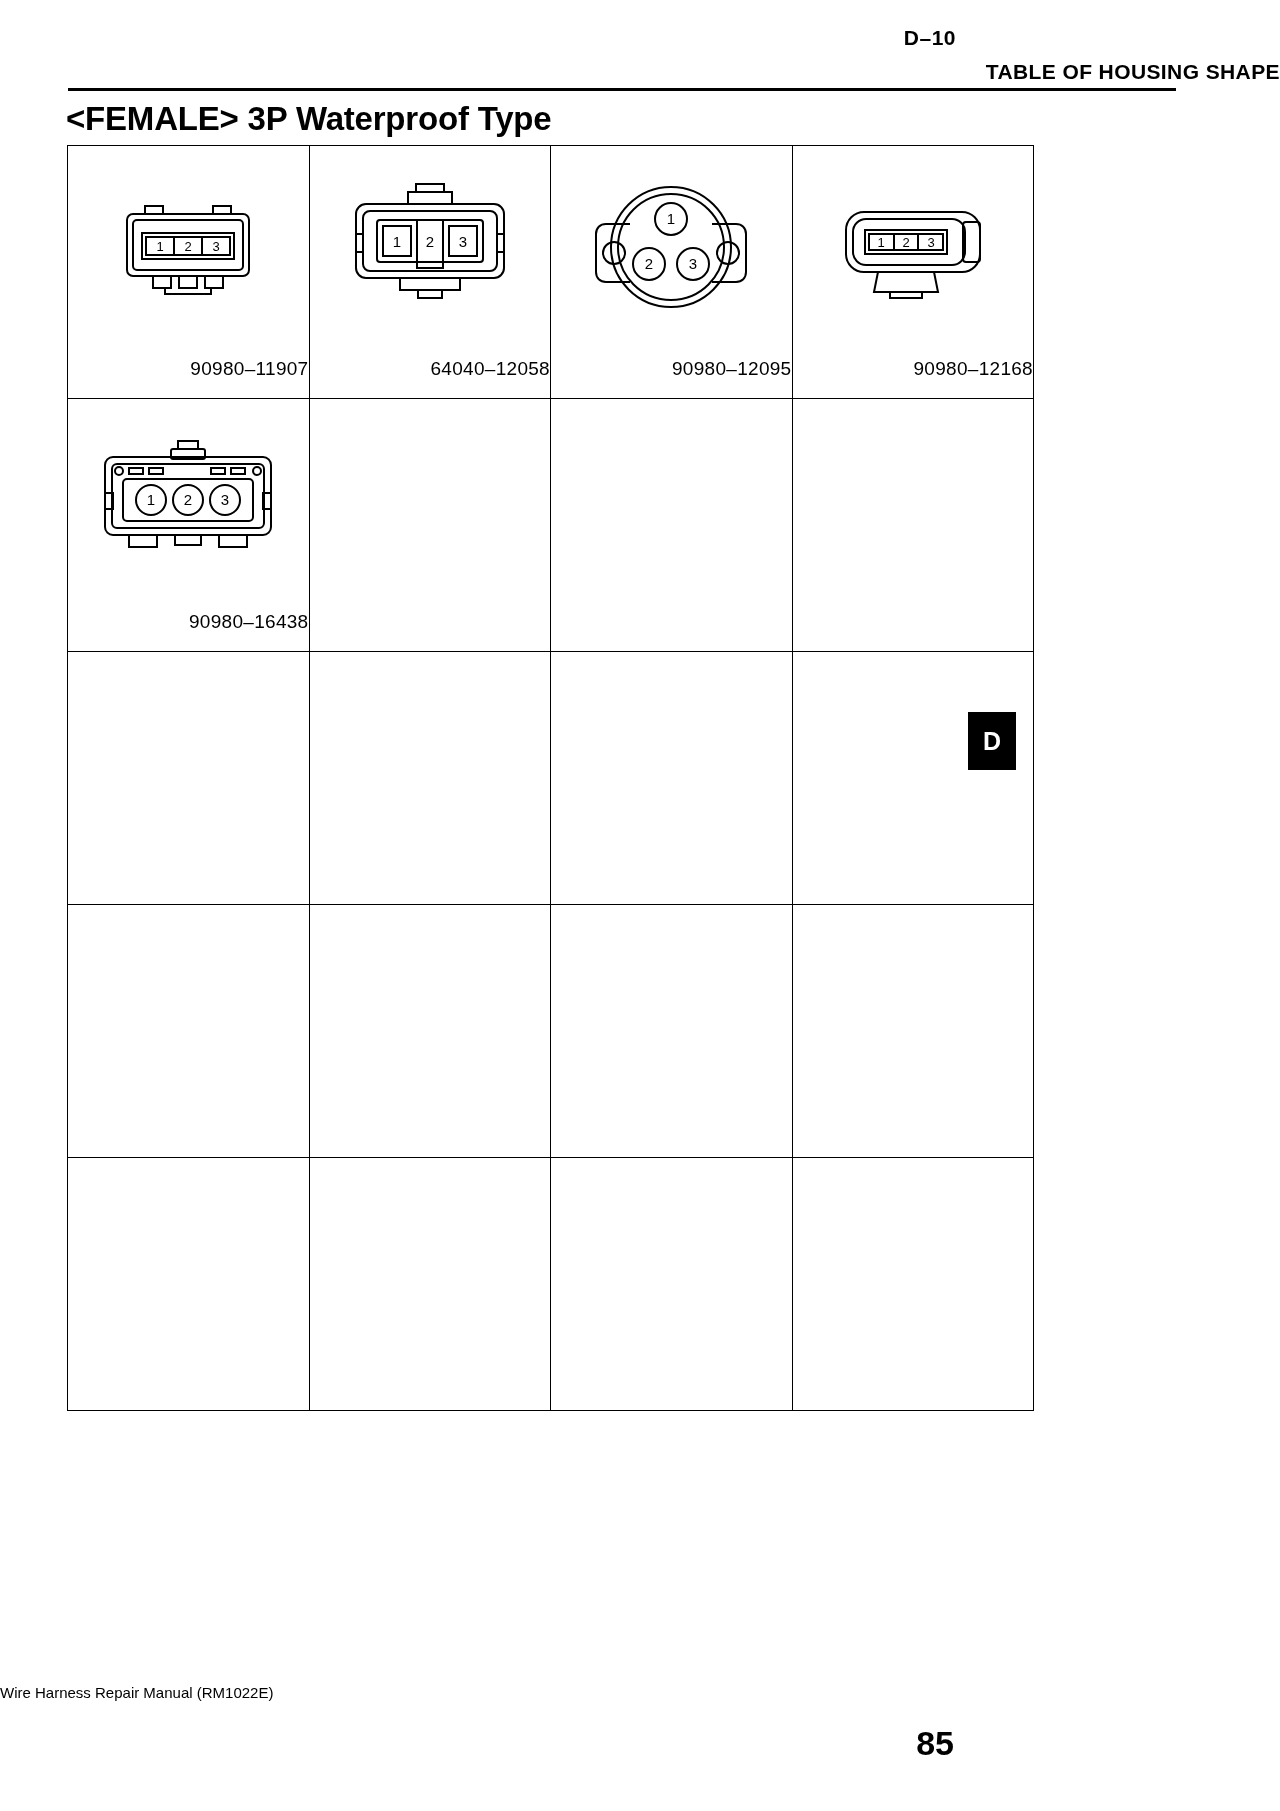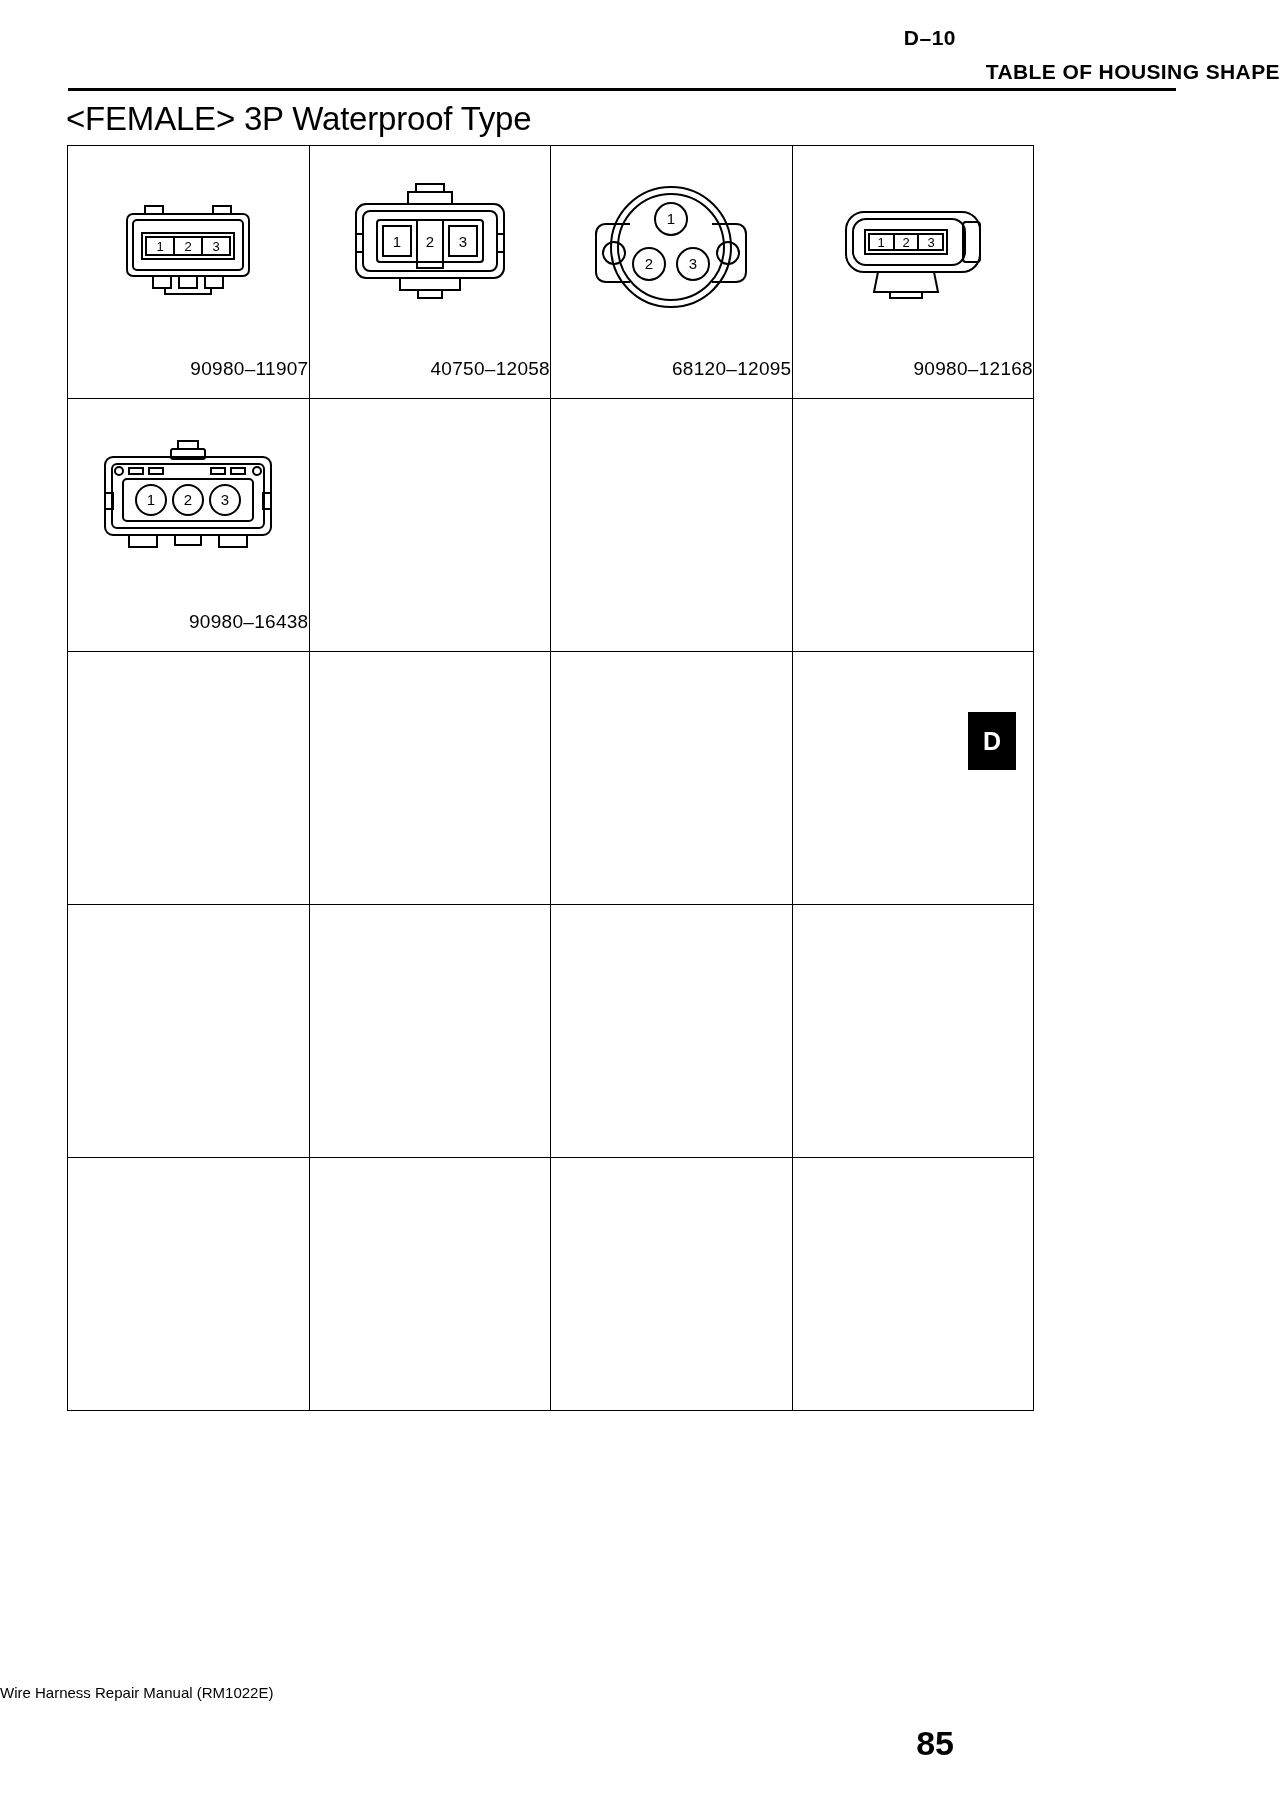--- a/index.html
+++ b/index.html
@@ -49,21 +49,21 @@
     width: 1108px;
     height: 3px;
     background: #000;
   }
 
   .doc-title {
     position: absolute;
     left: 66px;
     top: 100px;
     font-size: 33px;
-    font-weight: normal;
+    font-weight: bold;
     letter-spacing: -0.2px;
   }
 
   
   .grid {
     position: absolute;
     left: 67px;
     top: 145px;
     width: 962px;
     border-collapse: collapse;
@@ -198,21 +198,21 @@
                 <rect x="26" y="60" width="7" height="18"></rect>
                 <rect x="167" y="60" width="7" height="18"></rect>
               </g>
               <g font-family="Liberation Sans, sans-serif" font-size="15" text-anchor="middle" fill="#000">
                 <text x="67" y="73">1</text>
                 <text x="100" y="73">2</text>
                 <text x="133" y="73">3</text>
               </g>
             </svg>
           </div>
-          <div class="part-no">40750–12058</div>
+          <div class="part-no">64040–12058</div>
         </div>
       </td>
 
       <td>
         <div class="cell-inner">
           <div class="art">
             <svg width="230" height="150" viewBox="0 0 230 150">
               <g fill="none" stroke="#000" stroke-width="2">
                 <path d="M40 60 L40 98 C40 104 44 108 50 108 L74 108"></path>
                 <path d="M190 60 L190 98 C190 104 186 108 180 108 L156 108"></path>
@@ -226,21 +226,21 @@
                 <circle cx="93" cy="90" r="16"></circle>
                 <circle cx="137" cy="90" r="16"></circle>
               </g>
               <g font-family="Liberation Sans, sans-serif" font-size="15" text-anchor="middle" fill="#000">
                 <text x="115" y="50">1</text>
                 <text x="93" y="95">2</text>
                 <text x="137" y="95">3</text>
               </g>
             </svg>
           </div>
-          <div class="part-no">68120–12095</div>
+          <div class="part-no">90980–12095</div>
         </div>
       </td>
 
       <td>
         <div class="cell-inner">
           <div class="art">
             <svg width="190" height="130" viewBox="0 0 190 130">
               <g fill="none" stroke="#000" stroke-width="2">
                 <rect x="28" y="28" width="134" height="60" rx="18"></rect>
                 <rect x="35" y="35" width="112" height="46" rx="13"></rect>

